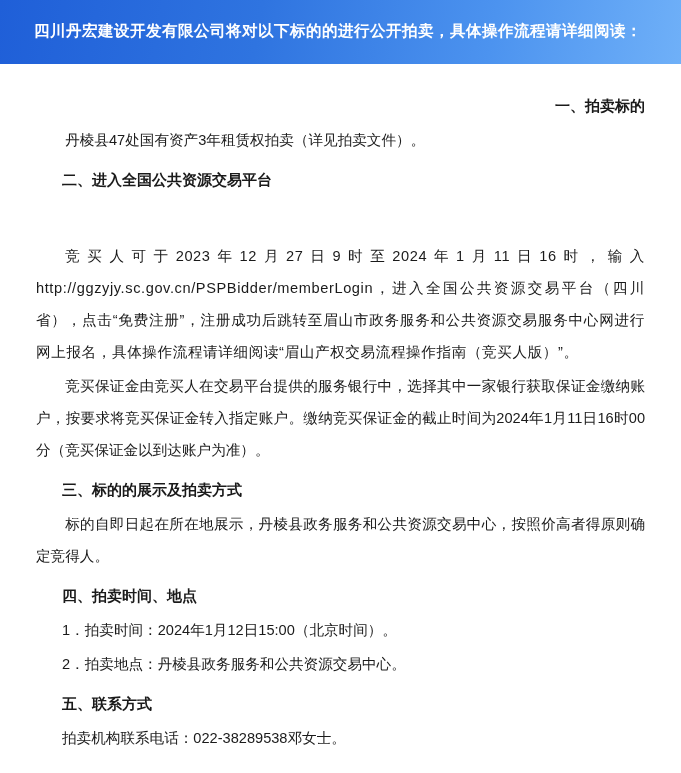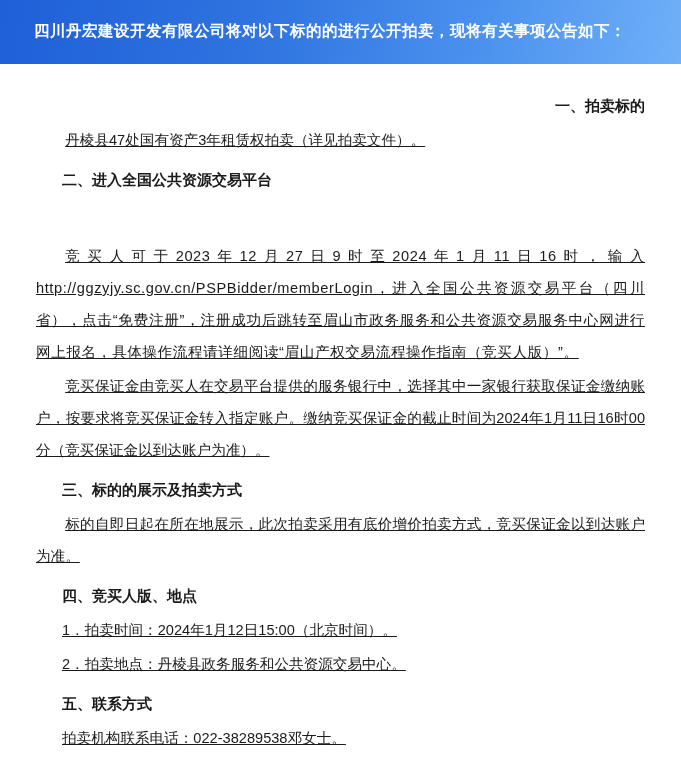--- a/index.html
+++ b/index.html
@@ -52,21 +52,20 @@
     margin-top: 0;
     text-align: right;
   }
   p {
     margin: 0 0 2px 0;
     font-size: 14.6px;
     color: #1a1a1a;
     line-height: 32px;
     text-align: justify;
     text-justify: inter-ideograph;
-    text-decoration: underline;
   }
   .indent {
     text-indent: 2em;
   }
   .url {
     font-family: "Liberation Sans", "DejaVu Sans", sans-serif;
     letter-spacing: 0.3px;
     margin-top: 44px;
   }
   .spaced {
@@ -80,36 +79,36 @@
     padding-left: 26px;
     text-indent: 0;
   }
 </style>
 </head>
 <body>
 
 <div class="page">
 
   <div class="banner">
-    <div class="banner-title">四川丹宏建设开发有限公司将对以下标的的进行公开拍卖，现将有关事项公告如下：</div>
+    <div class="banner-title">四川丹宏建设开发有限公司将对以下标的的进行公开拍卖，具体操作流程请详细阅读：</div>
   </div>
 
   <div class="content">
 
     <div class="h2">一、拍卖标的</div>
     <p class="indent">丹棱县47处国有资产3年租赁权拍卖（详见拍卖文件）。</p>
 
     <div class="h2">二、进入全国公共资源交易平台</div>
     <p class="indent spaced url">竞买人可于2023年12月27日9时至2024年1月11日16时，输入http://ggzyjy.sc.gov.cn/PSPBidder/memberLogin，进入全国公共资源交易平台（四川省），点击“免费注册”，注册成功后跳转至眉山市政务服务和公共资源交易服务中心网进行网上报名，具体操作流程请详细阅读“眉山产权交易流程操作指南（竞买人版）”。</p>
     <p class="indent">竞买保证金由竞买人在交易平台提供的服务银行中，选择其中一家银行获取保证金缴纳账户，按要求将竞买保证金转入指定账户。缴纳竞买保证金的截止时间为2024年1月11日16时00分（竞买保证金以到达账户为准）。</p>
 
     <div class="h2">三、标的的展示及拍卖方式</div>
-    <p class="indent">标的自即日起在所在地展示，此次拍卖采用有底价增价拍卖方式，竞买保证金以到达账户为准。</p>
+    <p class="indent">标的自即日起在所在地展示，丹棱县政务服务和公共资源交易中心，按照价高者得原则确定竞得人。</p>
 
-    <div class="h2">四、竞买人版、地点</div>
+    <div class="h2">四、拍卖时间、地点</div>
     <p class="list-line">1．拍卖时间：2024年1月12日15:00（北京时间）。</p>
     <p class="list-line">2．拍卖地点：丹棱县政务服务和公共资源交易中心。</p>
 
     <div class="h2">五、联系方式</div>
     <p class="contact-line">拍卖机构联系电话：022-38289538邓女士。</p>
 
   </div>
 </div>
 
 </body></html>

